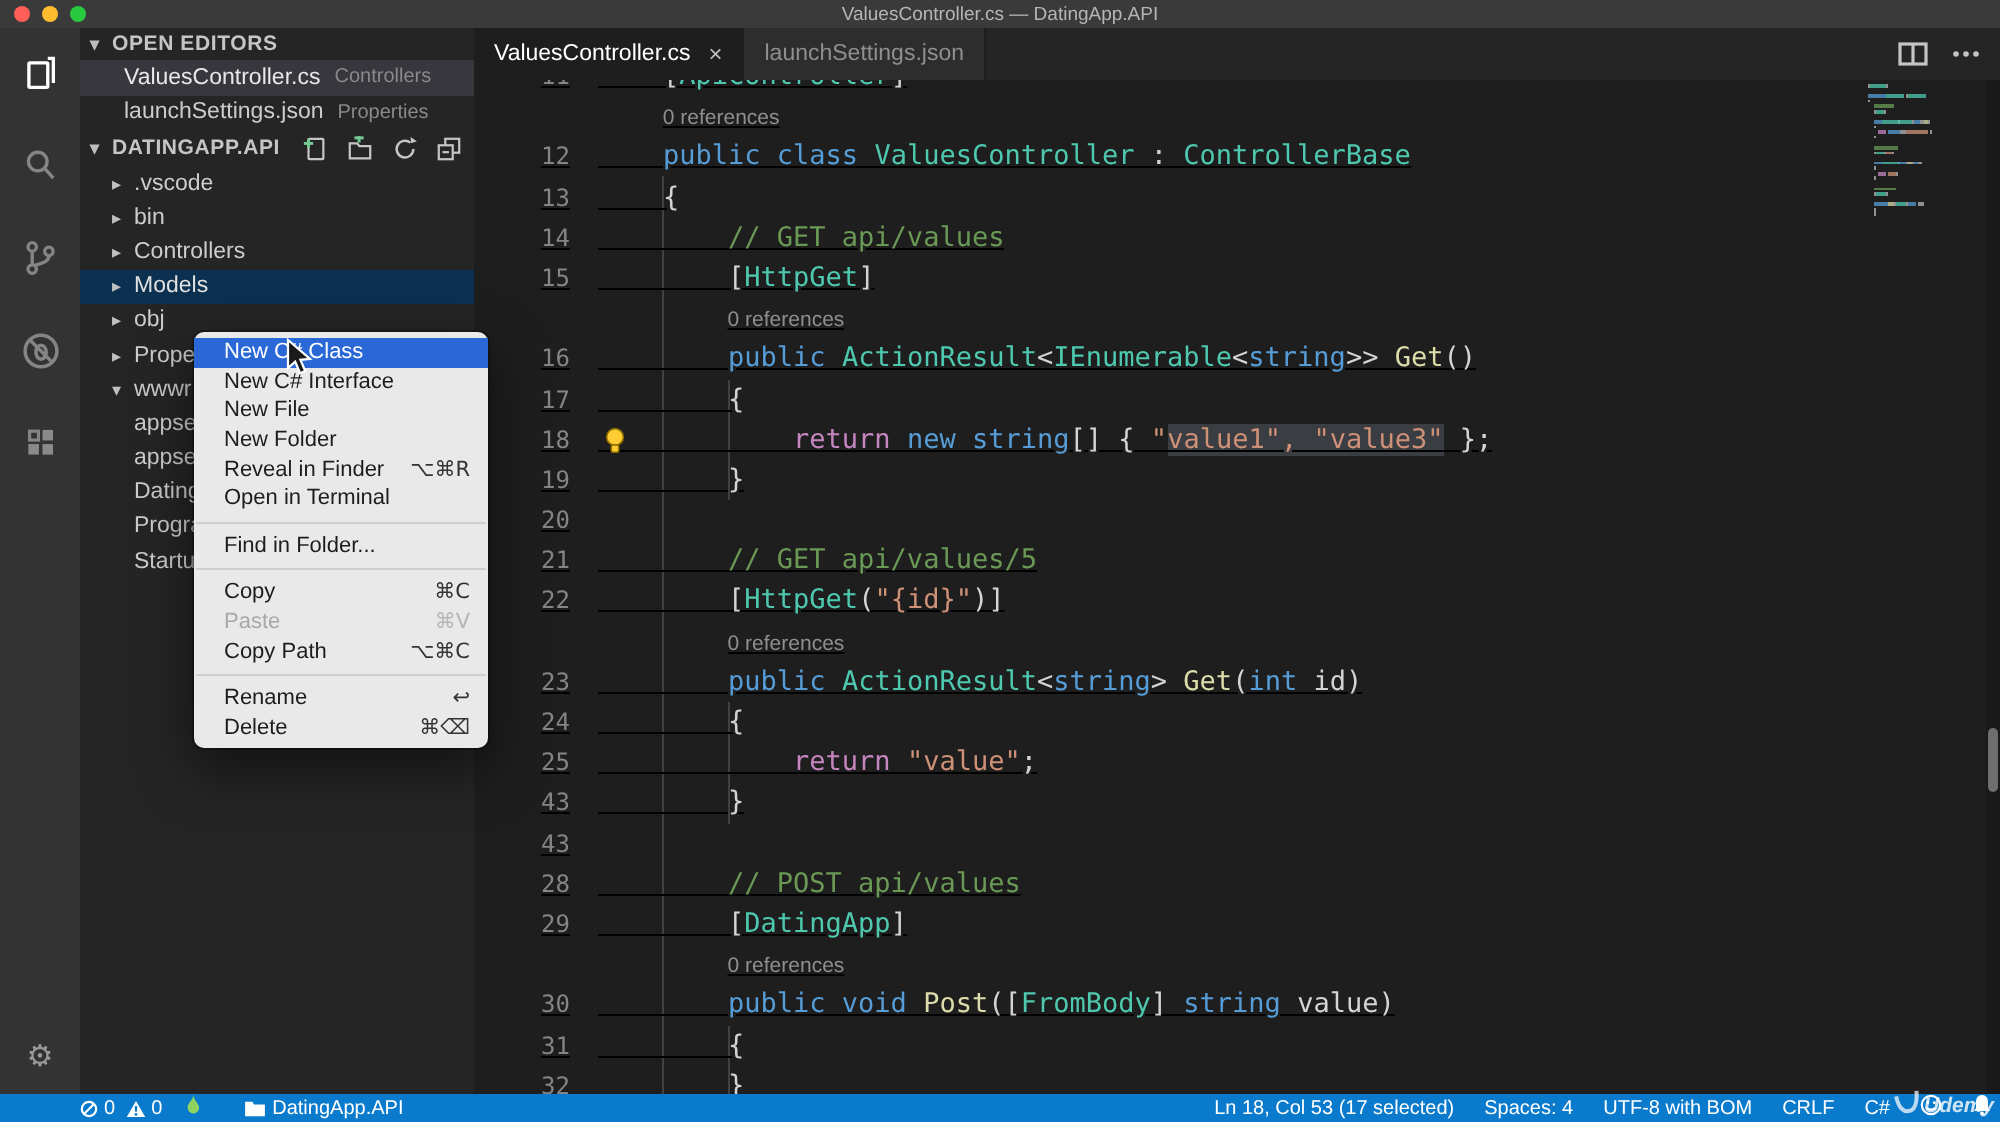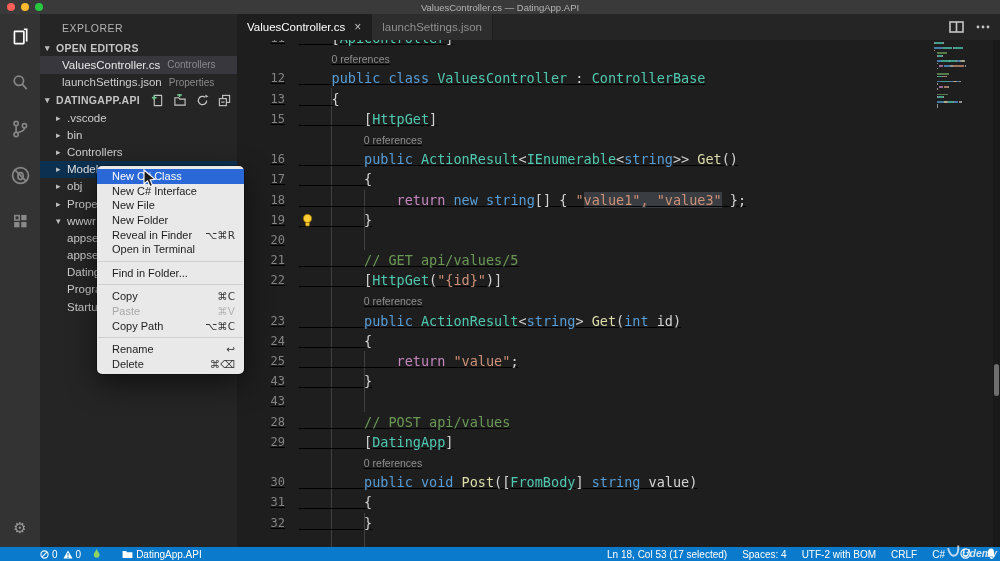--- a/index.html
+++ b/index.html
@@ -141,21 +141,20 @@
         <rect x="9.7" y="2.8" width="5" height="5" fill="#8a8a8a" stroke="none"></rect>
         <rect x="3.6" y="3.4" width="4.2" height="4.2" fill="none"></rect>
       </svg>
     </div>
     <div class="act-bottom">
         <span class="gear">⚙</span>
       </div>
   </div>
 
   <div class="sidebar">
-    <div class="sb-title">EXPLORER</div>
     <div class="sb-header">
       <span class="tri">▾</span>
       <span>OPEN EDITORS</span>
     </div>
     <div id="openEditors">
         <div class="oe-item selected">
           <span>ValuesController.cs</span>
           <span class="oe-detail">Controllers</span>
         </div>
         <div class="oe-item">
@@ -276,20 +275,21 @@
   <div class="editor">
     <div class="iguide" style="left:94px; top:48px; height:459px;"></div>
     <div class="iguide" style="left:127px; top:149.6px; height:60.6px;"></div>
     <div class="iguide" style="left:127px; top:311.2px; height:60.6px;"></div>
     <div class="iguide" style="left:127px; top:472.8px; height:34px;"></div>
     <div class="code-lines" id="codeLines">
         <div class="crow"><span class="lnum">11</span><span class="cbody"><span class="tk-n">    [</span><span class="tk-t">ApiController</span><span class="tk-n">]</span></span></div>
         <div class="crow"><span class="lens" style="padding-left: 94.4px;">0 references</span></div>
         <div class="crow"><span class="lnum">12</span><span class="cbody"><span class="tk-n">    </span><span class="tk-k">public class </span><span class="tk-t">ValuesController</span><span class="tk-n"> : </span><span class="tk-t">ControllerBase</span></span></div>
         <div class="crow"><span class="lnum">13</span><span class="cbody"><span class="tk-n">    {</span></span></div>
+        <div class="crow"><span class="lnum">14</span><span class="cbody"><span class="tk-n">        </span><span class="tk-m">// GET api/values</span></span></div>
         <div class="crow"><span class="lnum">15</span><span class="cbody"><span class="tk-n">        [</span><span class="tk-t">HttpGet</span><span class="tk-n">]</span></span></div>
         <div class="crow"><span class="lens" style="padding-left: 126.8px;">0 references</span></div>
         <div class="crow"><span class="lnum">16</span><span class="cbody"><span class="tk-n">        </span><span class="tk-k">public </span><span class="tk-t">ActionResult</span><span class="tk-n">&lt;</span><span class="tk-t">IEnumerable</span><span class="tk-n">&lt;</span><span class="tk-k">string</span><span class="tk-n">&gt;&gt; </span><span class="tk-f">Get</span><span class="tk-n">()</span></span></div>
         <div class="crow"><span class="lnum">17</span><span class="cbody"><span class="tk-n">        {</span></span></div>
         <div class="crow"><span class="lnum">18</span><span class="cbody"><span class="tk-n">            </span><span class="tk-c">return</span><span class="tk-n"> </span><span class="tk-k">new</span><span class="tk-n"> </span><span class="tk-k">string</span><span class="tk-n">[] { </span><span class="tk-s">"</span><span class="tk-sel">value1", "value3"</span><span class="tk-n"> };</span></span></div>
         <div class="crow"><span class="lnum">19</span><span class="cbody"><span class="tk-n">        }</span></span></div>
         <div class="crow"><span class="lnum">20</span><span class="cbody"></span></div>
         <div class="crow"><span class="lnum">21</span><span class="cbody"><span class="tk-n">        </span><span class="tk-m">// GET api/values/5</span></span></div>
         <div class="crow"><span class="lnum">22</span><span class="cbody"><span class="tk-n">        [</span><span class="tk-t">HttpGet</span><span class="tk-n">(</span><span class="tk-s">"{id}"</span><span class="tk-n">)]</span></span></div>
         <div class="crow"><span class="lens" style="padding-left: 126.8px;">0 references</span></div>
@@ -422,21 +422,21 @@
       <span class="grp folder">
         <svg width="11" height="9" viewBox="0 0 12 10">
             <path d="M0.5 1 h4 l1 1.5 h6 V9 H0.5 Z" fill="#fff"></path>
           </svg>
         <span>DatingApp.API</span>
       </span>
     </div>
     <div class="sb-right" id="statusRight">
       <span class="itm">Ln 18, Col 53 (17 selected)</span>
       <span class="itm">Spaces: 4</span>
-      <span class="itm">UTF-2 with BOM</span>
+      <span class="itm">UTF-8 with BOM</span>
       <span class="itm">CRLF</span>
       <span class="itm">C#</span>
       <span>
         <svg width="11" height="11" viewBox="0 0 12 12">
             <circle cx="6" cy="6" r="5" fill="none" stroke="#fff" stroke-width="1.2"></circle>
             <circle cx="4.2" cy="4.8" r="0.8" fill="#fff"></circle>
             <circle cx="7.8" cy="4.8" r="0.8" fill="#fff"></circle>
             <path d="M3.6 7.4 C4.4 8.8 7.6 8.8 8.4 7.4" fill="none" stroke="#fff" stroke-width="1.1"></path>
           </svg>
       </span>

